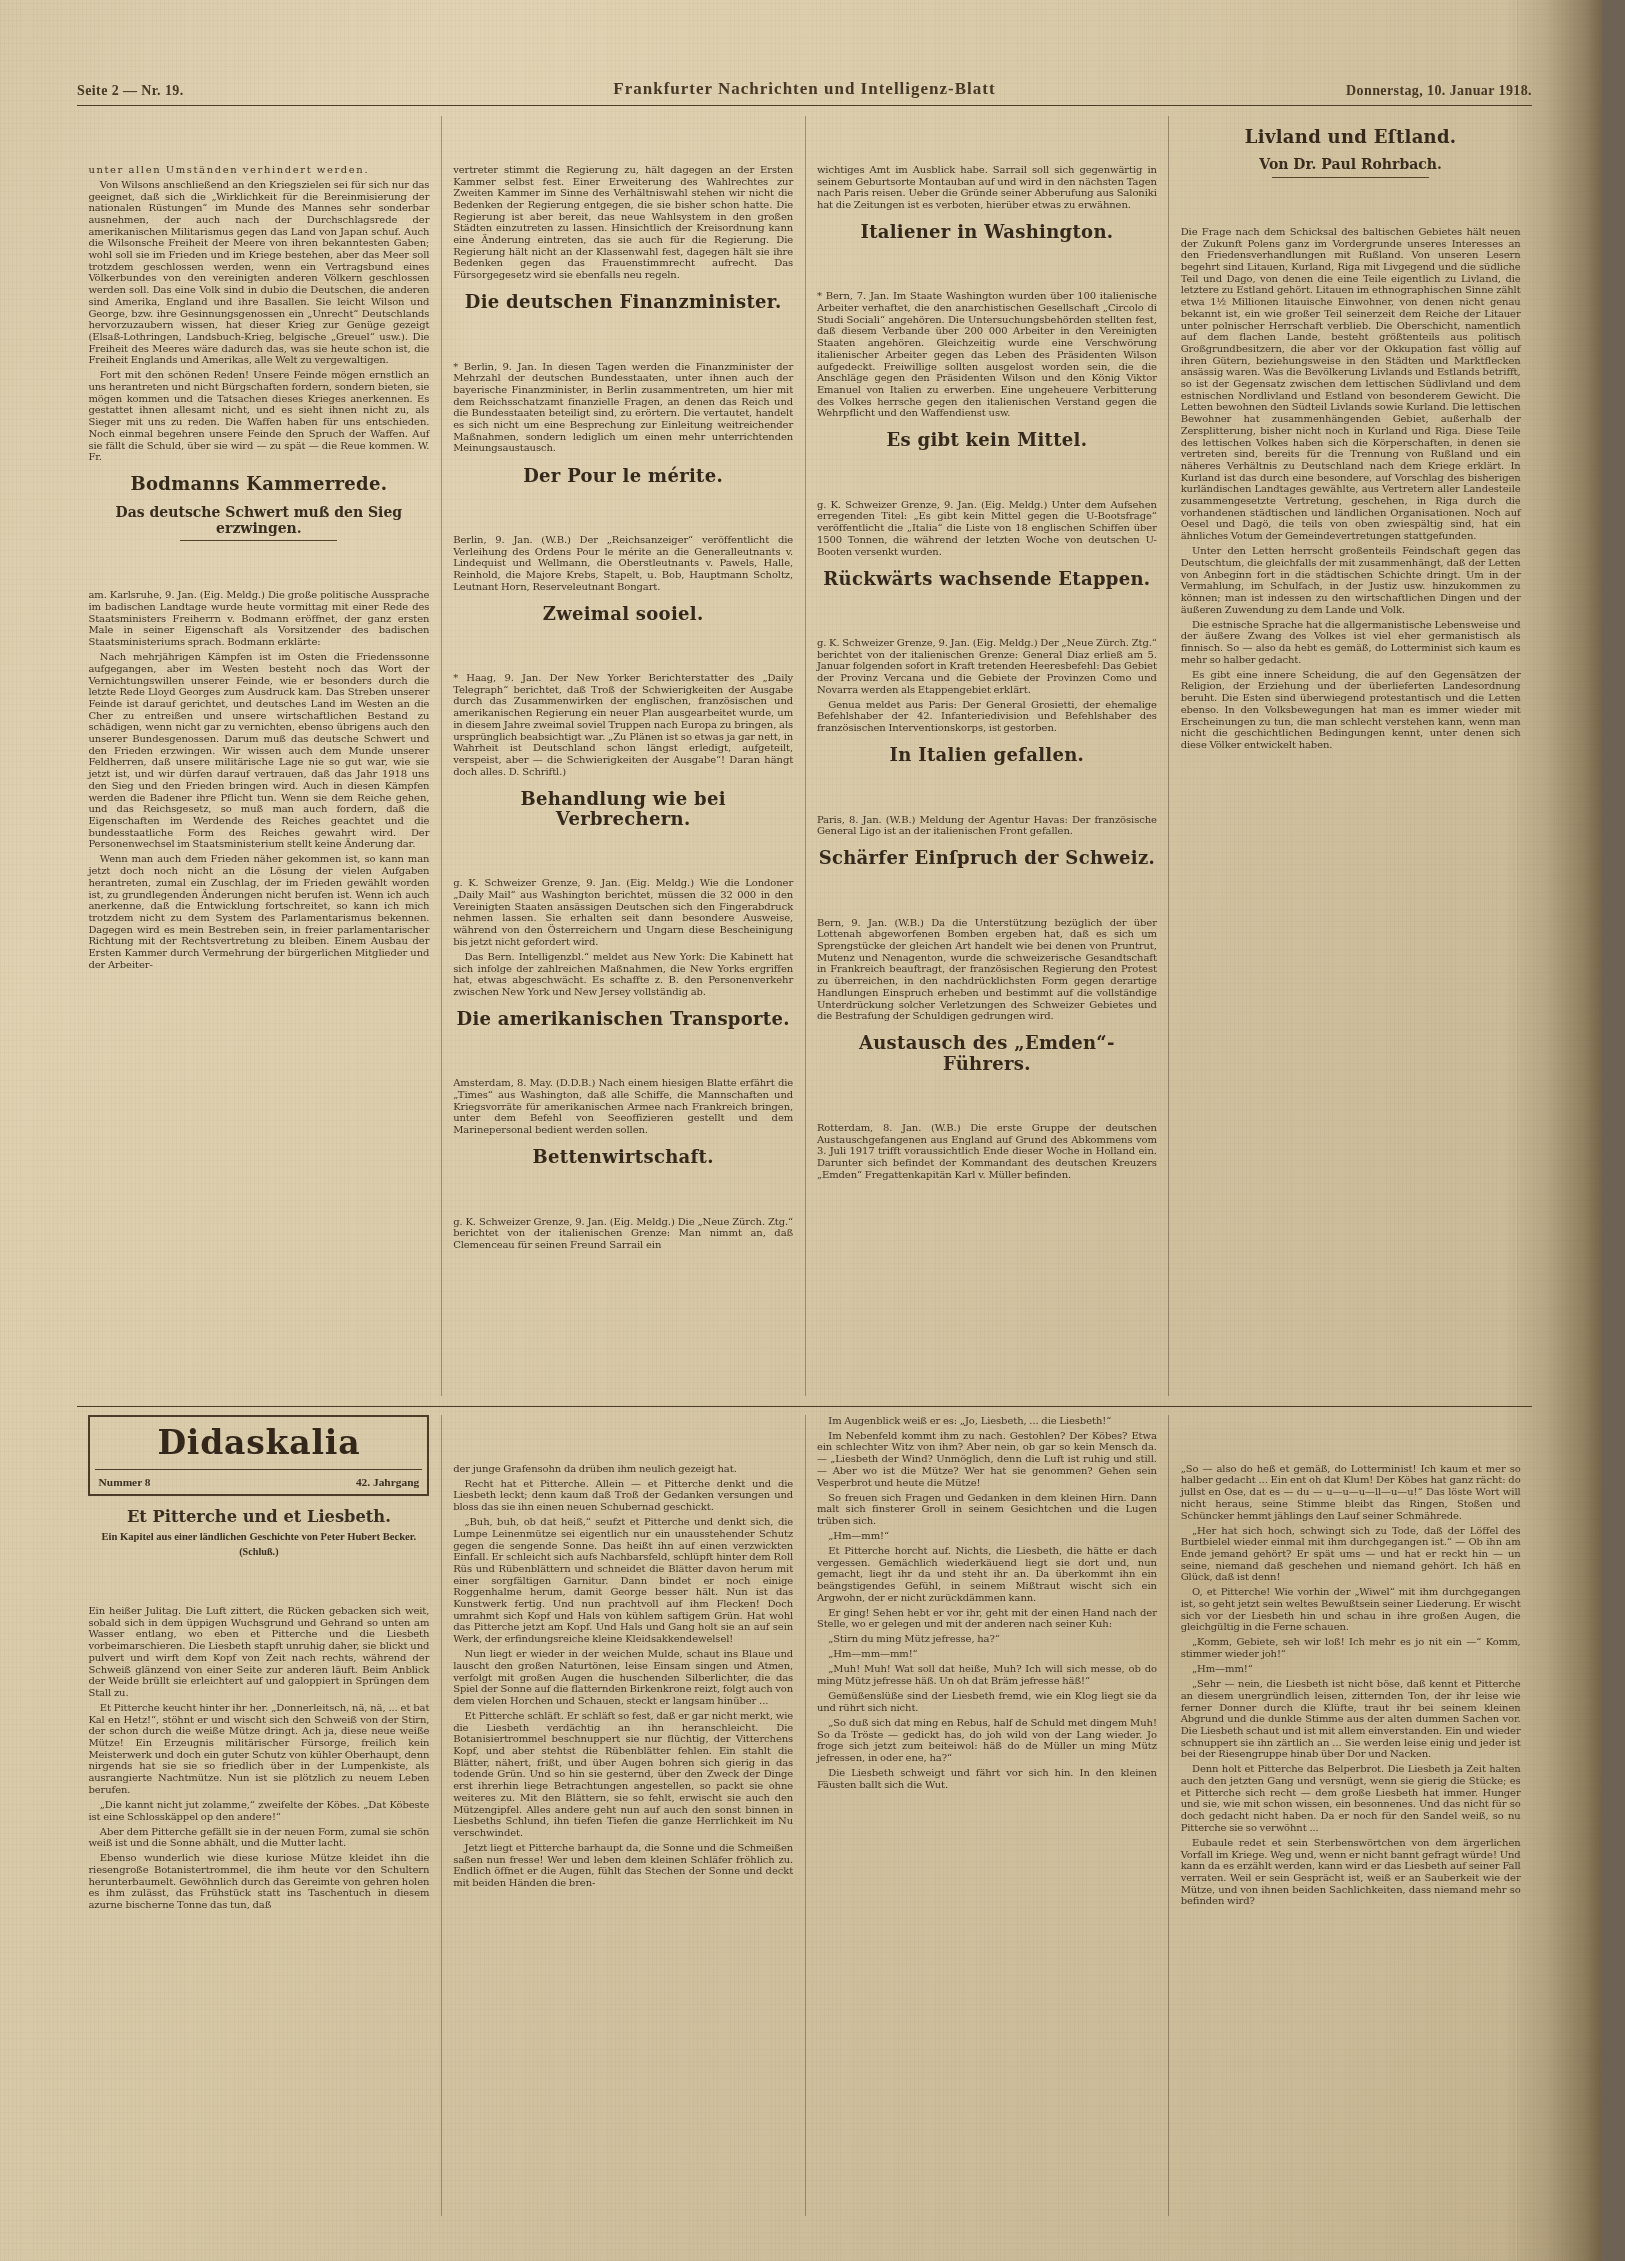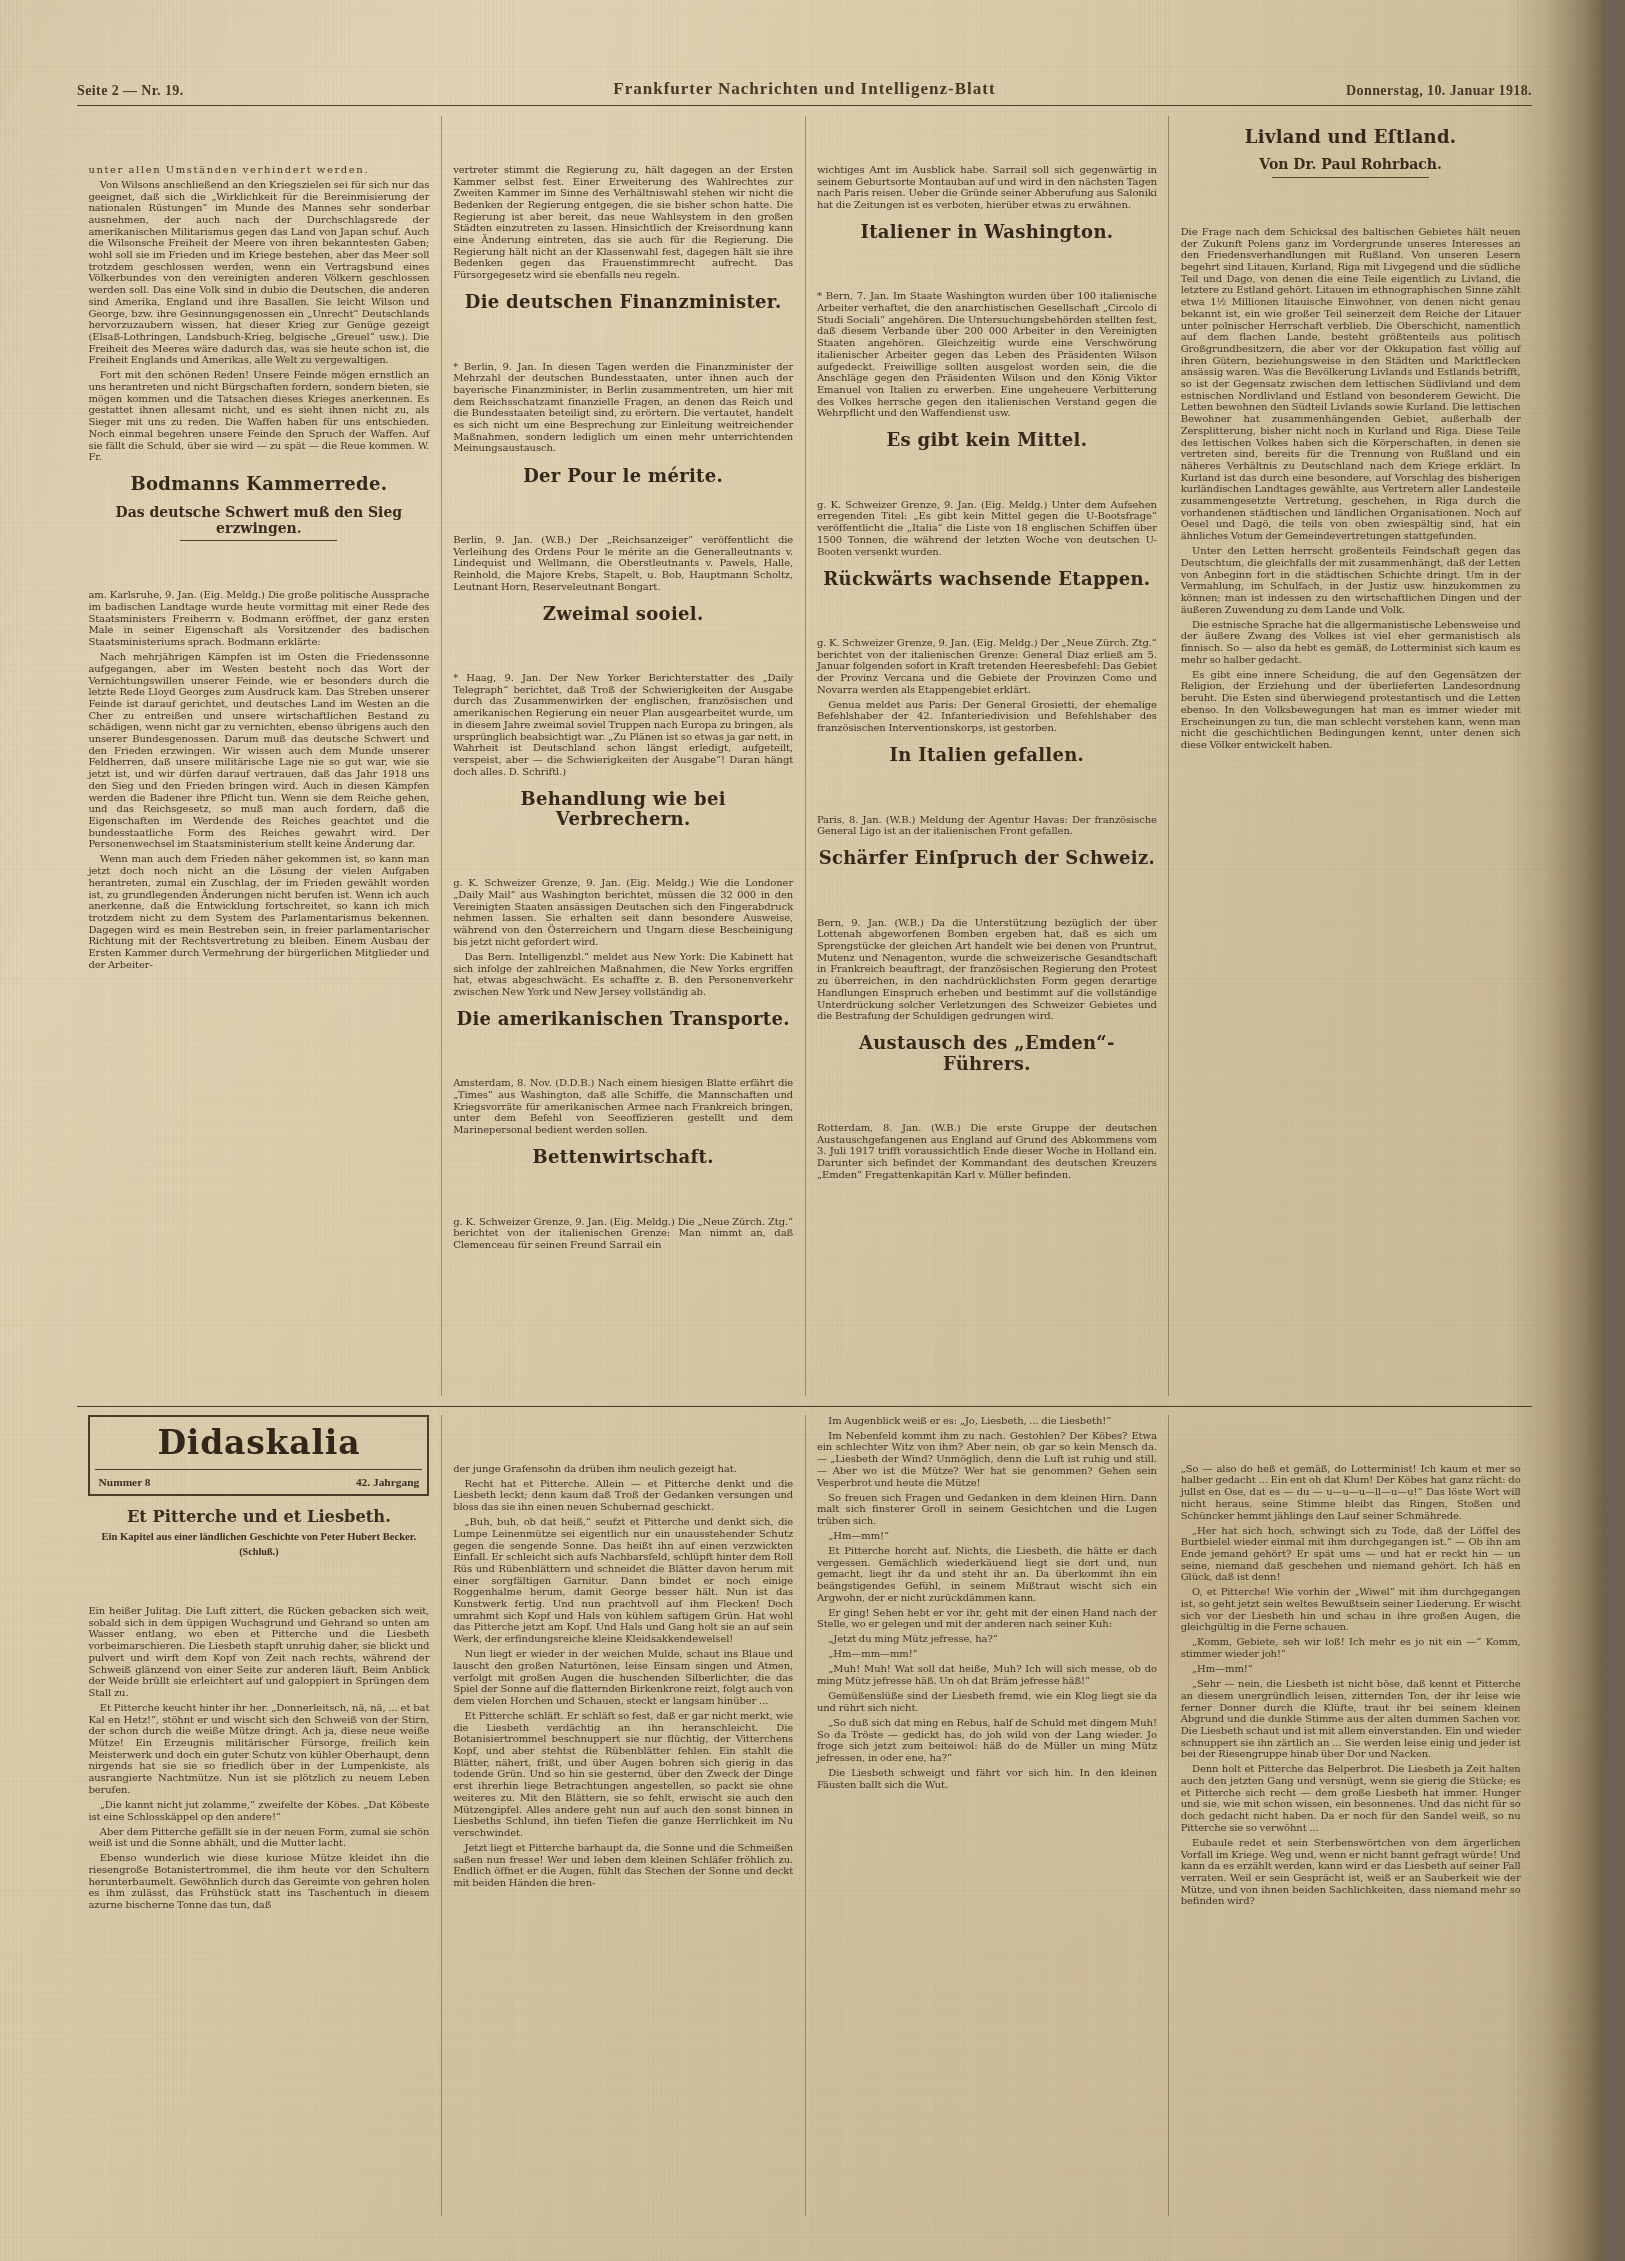--- a/index.html
+++ b/index.html
@@ -248,21 +248,21 @@
           <h2 class="head">Die deutschen Finanzminister.</h2>
           <p class="t ni">* Berlin, 9. Jan. In diesen Tagen werden die Finanzminister der Mehrzahl der deutschen Bundesstaaten, unter ihnen auch der bayerische Finanzminister, in Berlin zusammentreten, um hier mit dem Reichsschatzamt finanzielle Fragen, an denen das Reich und die Bundesstaaten beteiligt sind, zu erörtern. Die vertautet, handelt es sich nicht um eine Besprechung zur Einleitung weitreichender Maßnahmen, sondern lediglich um einen mehr unterrichtenden Meinungsaustausch.</p>
           <h2 class="head">Der Pour le mérite.</h2>
           <p class="t ni">Berlin, 9. Jan. (W.B.) Der „Reichsanzeiger“ veröffentlicht die Verleihung des Ordens Pour le mérite an die Generalleutnants v. Lindequist und Wellmann, die Oberstleutnants v. Pawels, Halle, Reinhold, die Majore Krebs, Stapelt, u. Bob, Hauptmann Scholtz, Leutnant Horn, Reserveleutnant Bongart.</p>
           <h2 class="head">Zweimal sooiel.</h2>
           <p class="t ni">* Haag, 9. Jan. Der New Yorker Berichterstatter des „Daily Telegraph“ berichtet, daß Troß der Schwierigkeiten der Ausgabe durch das Zusammenwirken der englischen, französischen und amerikanischen Regierung ein neuer Plan ausgearbeitet wurde, um in diesem Jahre zweimal soviel Truppen nach Europa zu bringen, als ursprünglich beabsichtigt war. „Zu Plänen ist so etwas ja gar nett, in Wahrheit ist Deutschland schon längst erledigt, aufgeteilt, verspeist, aber — die Schwierigkeiten der Ausgabe“! Daran hängt doch alles. D. Schriftl.)</p>
           <h2 class="head">Behandlung wie bei Verbrechern.</h2>
           <p class="t ni">g. K. Schweizer Grenze, 9. Jan. (Eig. Meldg.) Wie die Londoner „Daily Mail“ aus Washington berichtet, müssen die 32 000 in den Vereinigten Staaten ansässigen Deutschen sich den Fingerabdruck nehmen lassen. Sie erhalten seit dann besondere Ausweise, während von den Österreichern und Ungarn diese Bescheinigung bis jetzt nicht gefordert wird.</p>
           <p class="t">Das Bern. Intelligenzbl.“ meldet aus New York: Die Kabinett hat sich infolge der zahlreichen Maßnahmen, die New Yorks ergriffen hat, etwas abgeschwächt. Es schaffte z. B. den Personenverkehr zwischen New York und New Jersey vollständig ab.</p>
           <h2 class="head">Die amerikanischen Transporte.</h2>
-          <p class="t ni">Amsterdam, 8. Nov. (D.D.B.) Nach einem hiesigen Blatte erfährt die „Times“ aus Washington, daß alle Schiffe, die Mannschaften und Kriegsvorräte für amerikanischen Armee nach Frankreich bringen, unter dem Befehl von Seeoffizieren gestellt und dem Marinepersonal bedient werden sollen.</p>
+          <p class="t ni">Amsterdam, 8. May. (D.D.B.) Nach einem hiesigen Blatte erfährt die „Times“ aus Washington, daß alle Schiffe, die Mannschaften und Kriegsvorräte für amerikanischen Armee nach Frankreich bringen, unter dem Befehl von Seeoffizieren gestellt und dem Marinepersonal bedient werden sollen.</p>
           <h2 class="head">Bettenwirtschaft.</h2>
           <p class="t ni">g. K. Schweizer Grenze, 9. Jan. (Eig. Meldg.) Die „Neue Zürch. Ztg.“ berichtet von der italienischen Grenze: Man nimmt an, daß Clemenceau für seinen Freund Sarrail ein</p>
         </div>
       <div class="col">
           <p class="t ni">wichtiges Amt im Ausblick habe. Sarrail soll sich gegenwärtig in seinem Geburtsorte Montauban auf und wird in den nächsten Tagen nach Paris reisen. Ueber die Gründe seiner Abberufung aus Saloniki hat die Zeitungen ist es verboten, hierüber etwas zu erwähnen.</p>
           <h2 class="head">Italiener in Washington.</h2>
           <p class="t ni">* Bern, 7. Jan. Im Staate Washington wurden über 100 italienische Arbeiter verhaftet, die den anarchistischen Gesellschaft „Circolo di Studi Sociali“ angehören. Die Untersuchungsbehörden stellten fest, daß diesem Verbande über 200 000 Arbeiter in den Vereinigten Staaten angehören. Gleichzeitig wurde eine Verschwörung italienischer Arbeiter gegen das Leben des Präsidenten Wilson aufgedeckt. Freiwillige sollten ausgelost worden sein, die die Anschläge gegen den Präsidenten Wilson und den König Viktor Emanuel von Italien zu erwerben. Eine ungeheuere Verbitterung des Volkes herrsche gegen den italienischen Verstand gegen die Wehrpflicht und den Waffendienst usw.</p>
           <h2 class="head">Es gibt kein Mittel.</h2>
           <p class="t ni">g. K. Schweizer Grenze, 9. Jan. (Eig. Meldg.) Unter dem Aufsehen erregenden Titel: „Es gibt kein Mittel gegen die U-Bootsfrage“ veröffentlicht die „Italia“ die Liste von 18 englischen Schiffen über 1500 Tonnen, die während der letzten Woche von deutschen U-Booten versenkt wurden.</p>
           <h2 class="head">Rückwärts wachsende Etappen.</h2>
@@ -314,21 +314,21 @@
           <p class="t">Et Pitterche schläft. Er schläft so fest, daß er gar nicht merkt, wie die Liesbeth verdächtig an ihn heranschleicht. Die Botanisiertrommel beschnuppert sie nur flüchtig, der Vitterchens Kopf, und aber stehtst die Rübenblätter fehlen. Ein stahlt die Blätter, nähert, frißt, und über Augen bohren sich gierig in das todende Grün. Und so hin sie gesternd, über den Zweck der Dinge erst ihrerhin liege Betrachtungen angestellen, so packt sie ohne weiteres zu. Mit den Blättern, sie so fehlt, erwischt sie auch den Mützengipfel. Alles andere geht nun auf auch den sonst binnen in Liesbeths Schlund, ihn tiefen Tiefen die ganze Herrlichkeit im Nu verschwindet.</p>
           <p class="t">Jetzt liegt et Pitterche barhaupt da, die Sonne und die Schmeißen saßen nun fresse! Wer und leben dem kleinen Schläfer fröhlich zu. Endlich öffnet er die Augen, fühlt das Stechen der Sonne und deckt mit beiden Händen die bren-</p>
         </div>
       <div class="col">
           <p class="t">Im Augenblick weiß er es: „Jo, Liesbeth, ... die Liesbeth!“</p>
           <p class="t">Im Nebenfeld kommt ihm zu nach. Gestohlen? Der Köbes? Etwa ein schlechter Witz von ihm? Aber nein, ob gar so kein Mensch da. — „Liesbeth der Wind? Unmöglich, denn die Luft ist ruhig und still. — Aber wo ist die Mütze? Wer hat sie genommen? Gehen sein Vesperbrot und heute die Mütze!</p>
           <p class="t">So freuen sich Fragen und Gedanken in dem kleinen Hirn. Dann malt sich finsterer Groll in seinem Gesichtchen und die Lugen trüben sich.</p>
           <p class="t">„Hm—mm!“</p>
           <p class="t">Et Pitterche horcht auf. Nichts, die Liesbeth, die hätte er dach vergessen. Gemächlich wiederkäuend liegt sie dort und, nun gemacht, liegt ihr da und steht ihr an. Da überkommt ihn ein beängstigendes Gefühl, in seinem Mißtraut wischt sich ein Argwohn, der er nicht zurückdämmen kann.</p>
           <p class="t">Er ging! Sehen hebt er vor ihr, geht mit der einen Hand nach der Stelle, wo er gelegen und mit der anderen nach seiner Kuh:</p>
-          <p class="t">„Jetzt du ming Mütz jefresse, ha?“</p>
+          <p class="t">„Stirn du ming Mütz jefresse, ha?“</p>
           <p class="t">„Hm—mm—mm!“</p>
           <p class="t">„Muh! Muh! Wat soll dat heiße, Muh? Ich will sich messe, ob do ming Mütz jefresse häß. Un oh dat Bräm jefresse häß!“</p>
           <p class="t">Gemüßenslüße sind der Liesbeth fremd, wie ein Klog liegt sie da und rührt sich nicht.</p>
           <p class="t">„So duß sich dat ming en Rebus, half de Schuld met dingem Muh! So da Tröste — gedickt has, do joh wild von der Lang wieder. Jo froge sich jetzt zum beiteiwol: häß do de Müller un ming Mütz jefressen, in oder ene, ha?“</p>
           <p class="t">Die Liesbeth schweigt und fährt vor sich hin. In den kleinen Fäusten ballt sich die Wut.</p>
         </div>
       <div class="col">
           <p class="t ni">„So — also do heß et gemäß, do Lotterminist! Ich kaum et mer so halber gedacht ... Ein ent oh dat Klum! Der Köbes hat ganz rächt: do jullst en Ose, dat es — du — u—u—u—ll—u—u!“ Das löste Wort will nicht heraus, seine Stimme bleibt das Ringen, Stoßen und Schüncker hemmt jählings den Lauf seiner Schmährede.</p>
           <p class="t">„Her hat sich hoch, schwingt sich zu Tode, daß der Löffel des Burtbielel wieder einmal mit ihm durchgegangen ist.“ — Ob ihn am Ende jemand gehört? Er spät ums — und hat er reckt hin — un seine, niemand daß geschehen und niemand gehört. Ich häß en Glück, daß ist denn!</p>
           <p class="t">O, et Pitterche! Wie vorhin der „Wiwel“ mit ihm durchgegangen ist, so geht jetzt sein weltes Bewußtsein seiner Liederung. Er wischt sich vor der Liesbeth hin und schau in ihre großen Augen, die gleichgültig in die Ferne schauen.</p>

